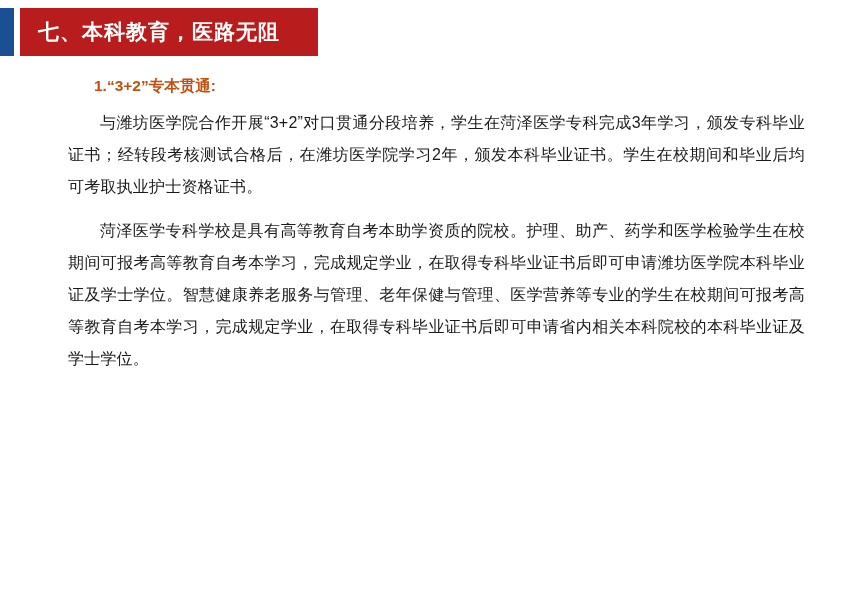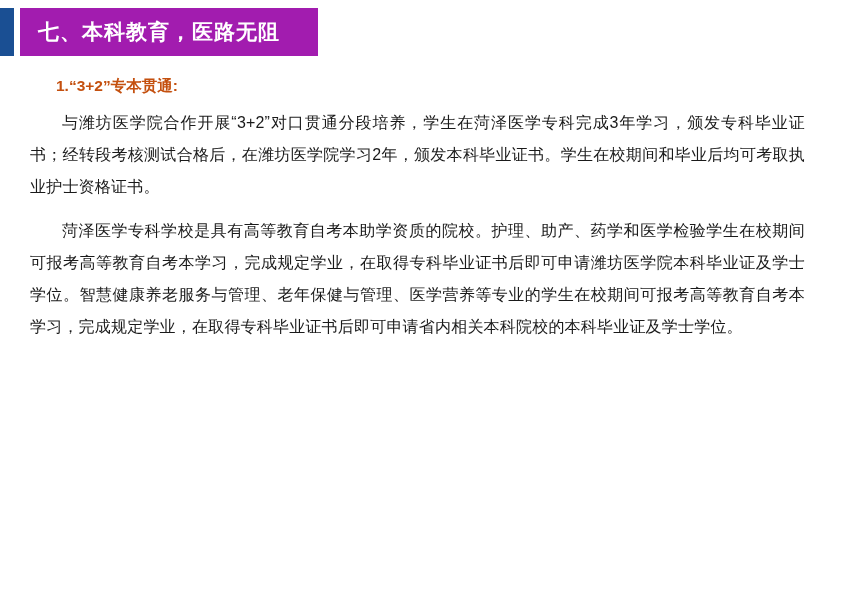--- a/index.html
+++ b/index.html
@@ -31,41 +31,42 @@
     width: 14px;
     background: #1a4f93;
   }
   .header-gap {
     width: 6px;
     background: #ffffff;
   }
   .header-main {
     flex: 0 0 auto;
     width: 298px;
-    background: #a21caf;
+    background: #b91c1c;
     display: flex;
     align-items: center;
     padding-left: 18px;
     box-sizing: border-box;
   }
   .header-title {
     color: #ffffff;
     font-size: 21px;
     font-weight: bold;
     letter-spacing: 1px;
     white-space: nowrap;
   }
   .header-fill {
     flex: 1 1 auto;
     background: #ffffff;
   }
   
   .content {
     padding: 18px 36px 0 30px;
     box-sizing: border-box;
+    margin-left: 38px;
   }
   .sec-heading {
     color: #c4500f;
     font-size: 15.5px;
     font-weight: bold;
     margin: 0 0 8px 0;
     padding-left: 26px;
     line-height: 1.6;
   }
   .para {

